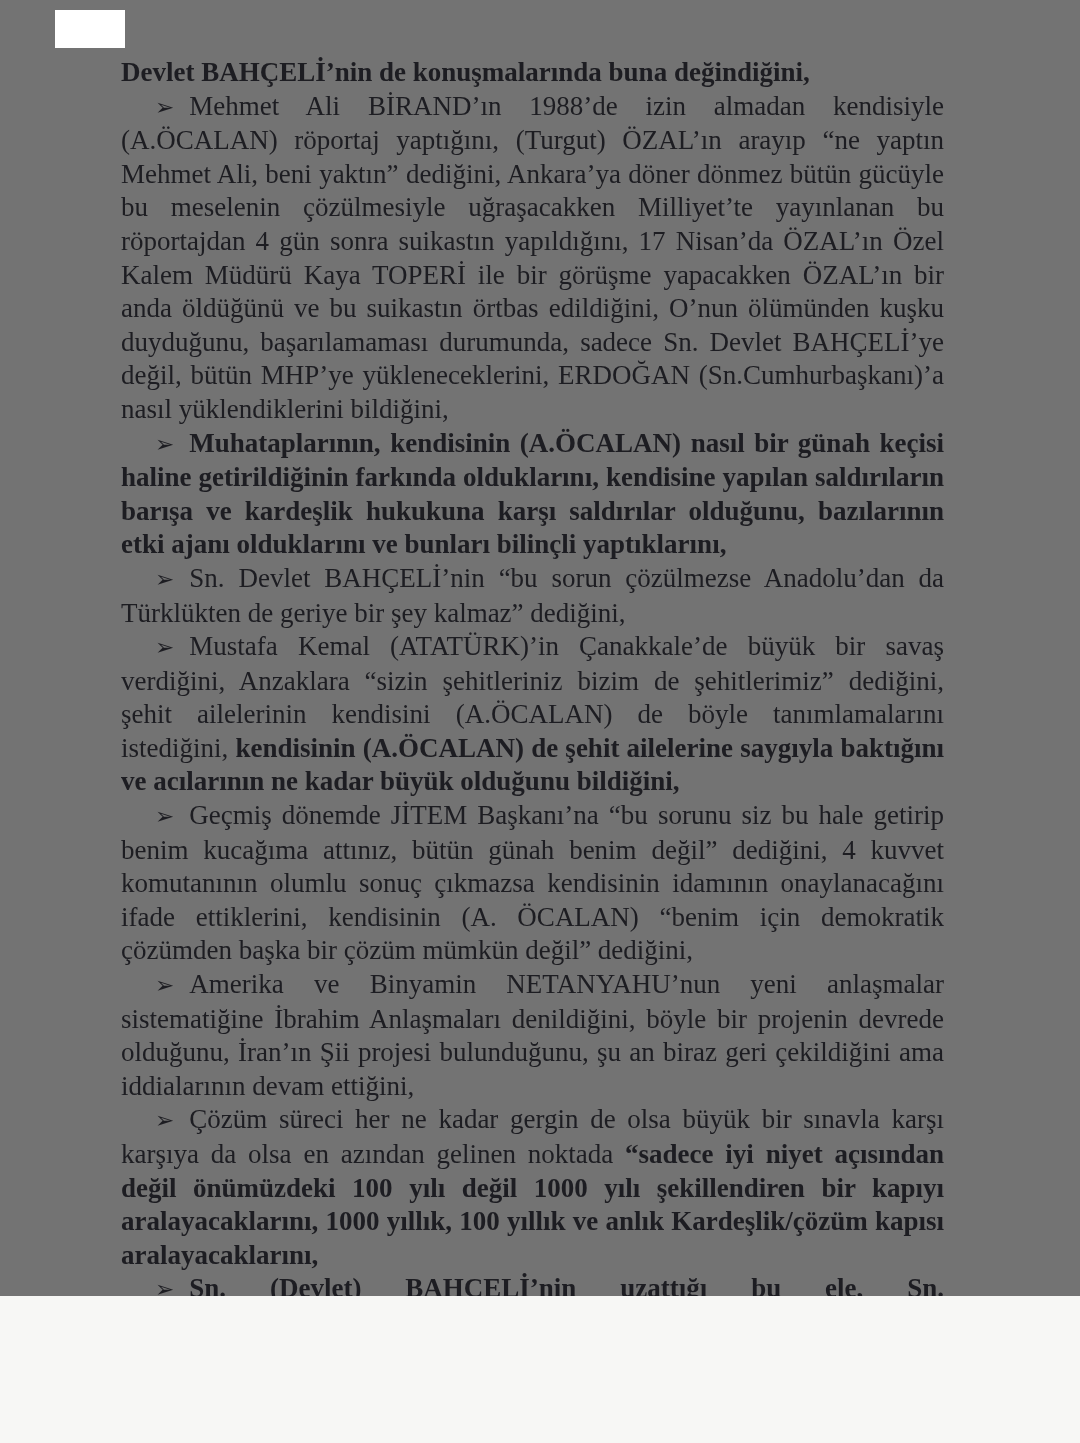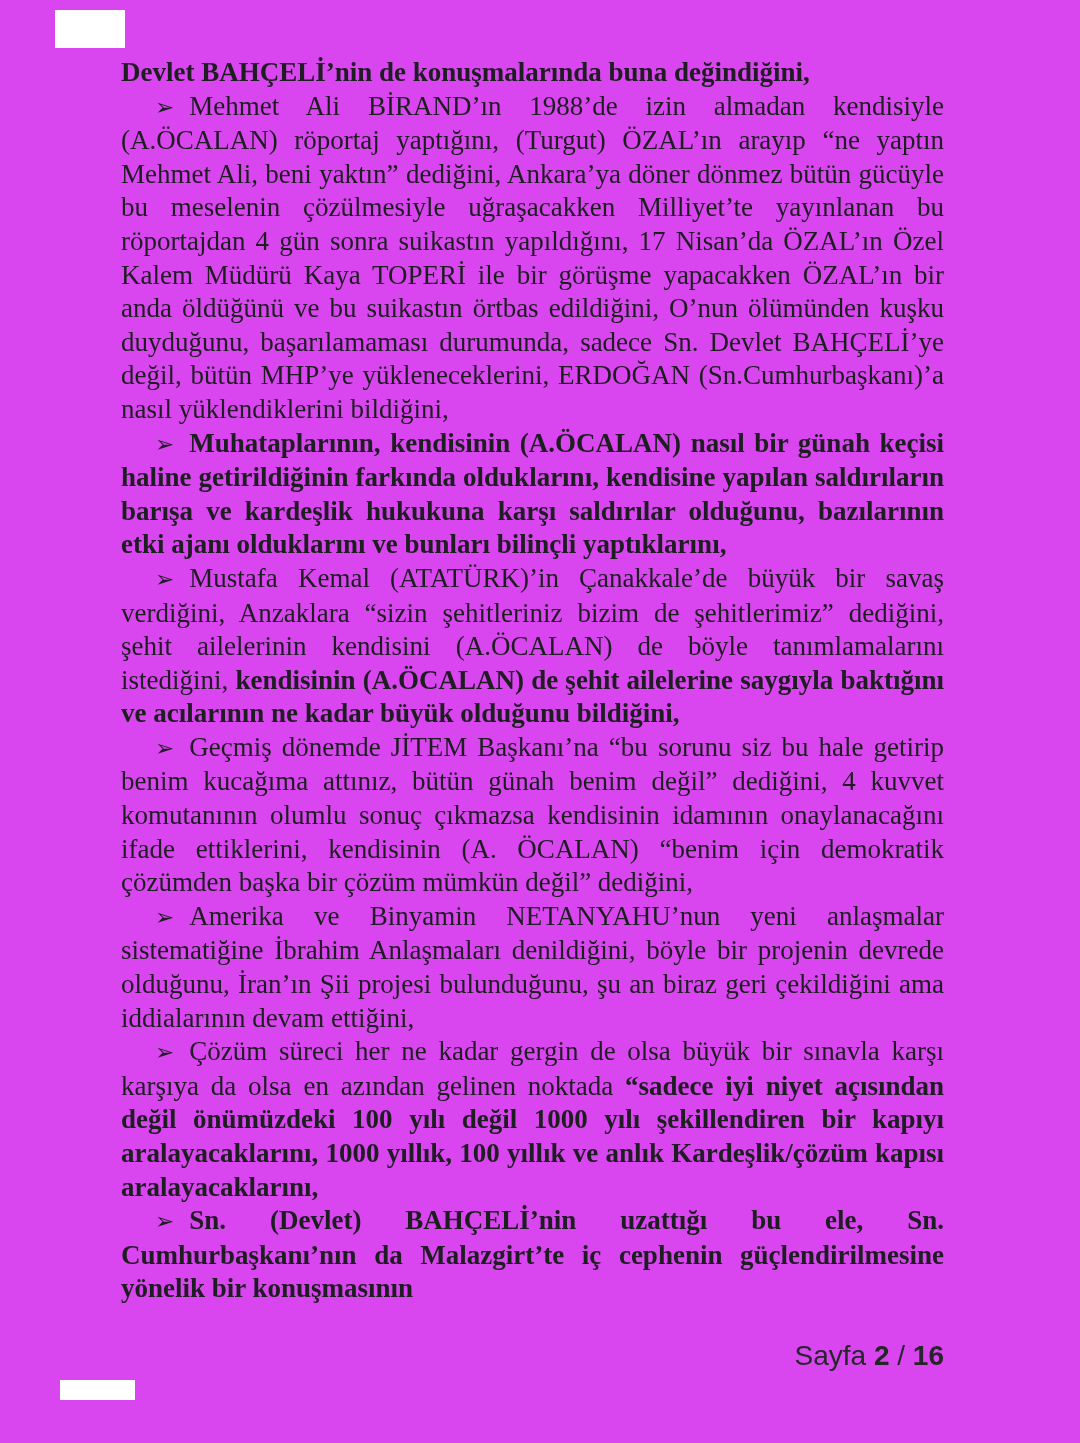--- a/index.html
+++ b/index.html
@@ -3,22 +3,22 @@
 <meta charset="utf-8">
 <style>
   html, body {
     margin: 0;
     padding: 0;
     background: #f7f7f5;
   }
   .page {
     position: relative;
     width: 1080px;
-    height: 1443px;
-    background: #d946ef;
+    height: 1296px;
+    background: #737373;
     overflow: hidden;
   }
   
   .scan-patch-a {
     position: absolute; left: 55px; top: 10px; width: 70px; height: 38px;
     background: #ffffff;
   }
   .scan-patch-b {
     position: absolute; left: 60px; top: 1380px; width: 75px; height: 20px;
     background: #ffffff;
@@ -66,20 +66,21 @@
   <div class="scan-patch-b"></div>
 
   <div class="body-text">
 
     <p class="heading">Devlet BAHÇELİ’nin de konuşmalarında buna değindiğini,</p>
 
     <p class="bullet"><span class="mk">➢</span><span>Mehmet Ali BİRAND’ın 1988’de izin almadan kendisiyle (A.ÖCALAN) röportaj yaptığını, (Turgut) ÖZAL’ın arayıp “ne yaptın Mehmet Ali, beni yaktın” dediğini, Ankara’ya döner dönmez bütün gücüyle bu meselenin çözülmesiyle uğraşacakken Milliyet’te yayınlanan bu röportajdan 4 gün sonra suikastın yapıldığını, 17 Nisan’da ÖZAL’ın Özel Kalem Müdürü Kaya TOPERİ ile bir görüşme yapacakken ÖZAL’ın bir anda öldüğünü ve bu suikastın örtbas edildiğini, O’nun ölümünden kuşku duyduğunu, başarılamaması durumunda, sadece Sn. Devlet BAHÇELİ’ye değil, bütün MHP’ye yükleneceklerini, ERDOĞAN (Sn.Cumhurbaşkanı)’a nasıl yüklendiklerini bildiğini,</span></p>
 
     <p class="bullet all-bold"><span class="mk">➢</span><span>Muhataplarının, kendisinin (A.ÖCALAN) nasıl bir günah keçisi haline getirildiğinin farkında olduklarını, kendisine yapılan saldırıların barışa ve kardeşlik hukukuna karşı saldırılar olduğunu, bazılarının etki ajanı olduklarını ve bunları bilinçli yaptıklarını,</span></p>
 
+    <p class="bullet"><span class="mk">➢</span><span>Sn. Devlet BAHÇELİ’nin “bu sorun çözülmezse Anadolu’dan da Türklükten de geriye bir şey kalmaz” dediğini,</span></p>
 
     <p class="bullet"><span class="mk">➢</span><span>Mustafa Kemal (ATATÜRK)’in Çanakkale’de büyük bir savaş verdiğini, Anzaklara “sizin şehitleriniz bizim de şehitlerimiz” dediğini, şehit ailelerinin kendisini (A.ÖCALAN) de böyle tanımlamalarını istediğini, </span><span class="bold-run">kendisinin (A.ÖCALAN) de şehit ailelerine saygıyla baktığını ve acılarının ne kadar büyük olduğunu bildiğini,</span></p>
 
     <p class="bullet"><span class="mk">➢</span><span>Geçmiş dönemde JİTEM Başkanı’na “bu sorunu siz bu hale getirip benim kucağıma attınız, bütün günah benim değil” dediğini, 4 kuvvet komutanının olumlu sonuç çıkmazsa kendisinin idamının onaylanacağını ifade ettiklerini, kendisinin (A. ÖCALAN) “benim için demokratik çözümden başka bir çözüm mümkün değil” dediğini,</span></p>
 
     <p class="bullet"><span class="mk">➢</span><span>Amerika ve Binyamin NETANYAHU’nun yeni anlaşmalar sistematiğine İbrahim Anlaşmaları denildiğini, böyle bir projenin devrede olduğunu, İran’ın Şii projesi bulunduğunu, şu an biraz geri çekildiğini ama iddialarının devam ettiğini,</span></p>
 
     <p class="bullet"><span class="mk">➢</span><span>Çözüm süreci her ne kadar gergin de olsa büyük bir sınavla karşı karşıya da olsa en azından gelinen noktada </span><span class="bold-run">“sadece iyi niyet açısından değil önümüzdeki 100 yılı değil 1000 yılı şekillendiren bir kapıyı aralayacaklarını, 1000 yıllık, 100 yıllık ve anlık Kardeşlik/çözüm kapısı aralayacaklarını,</span></p>
 
 

